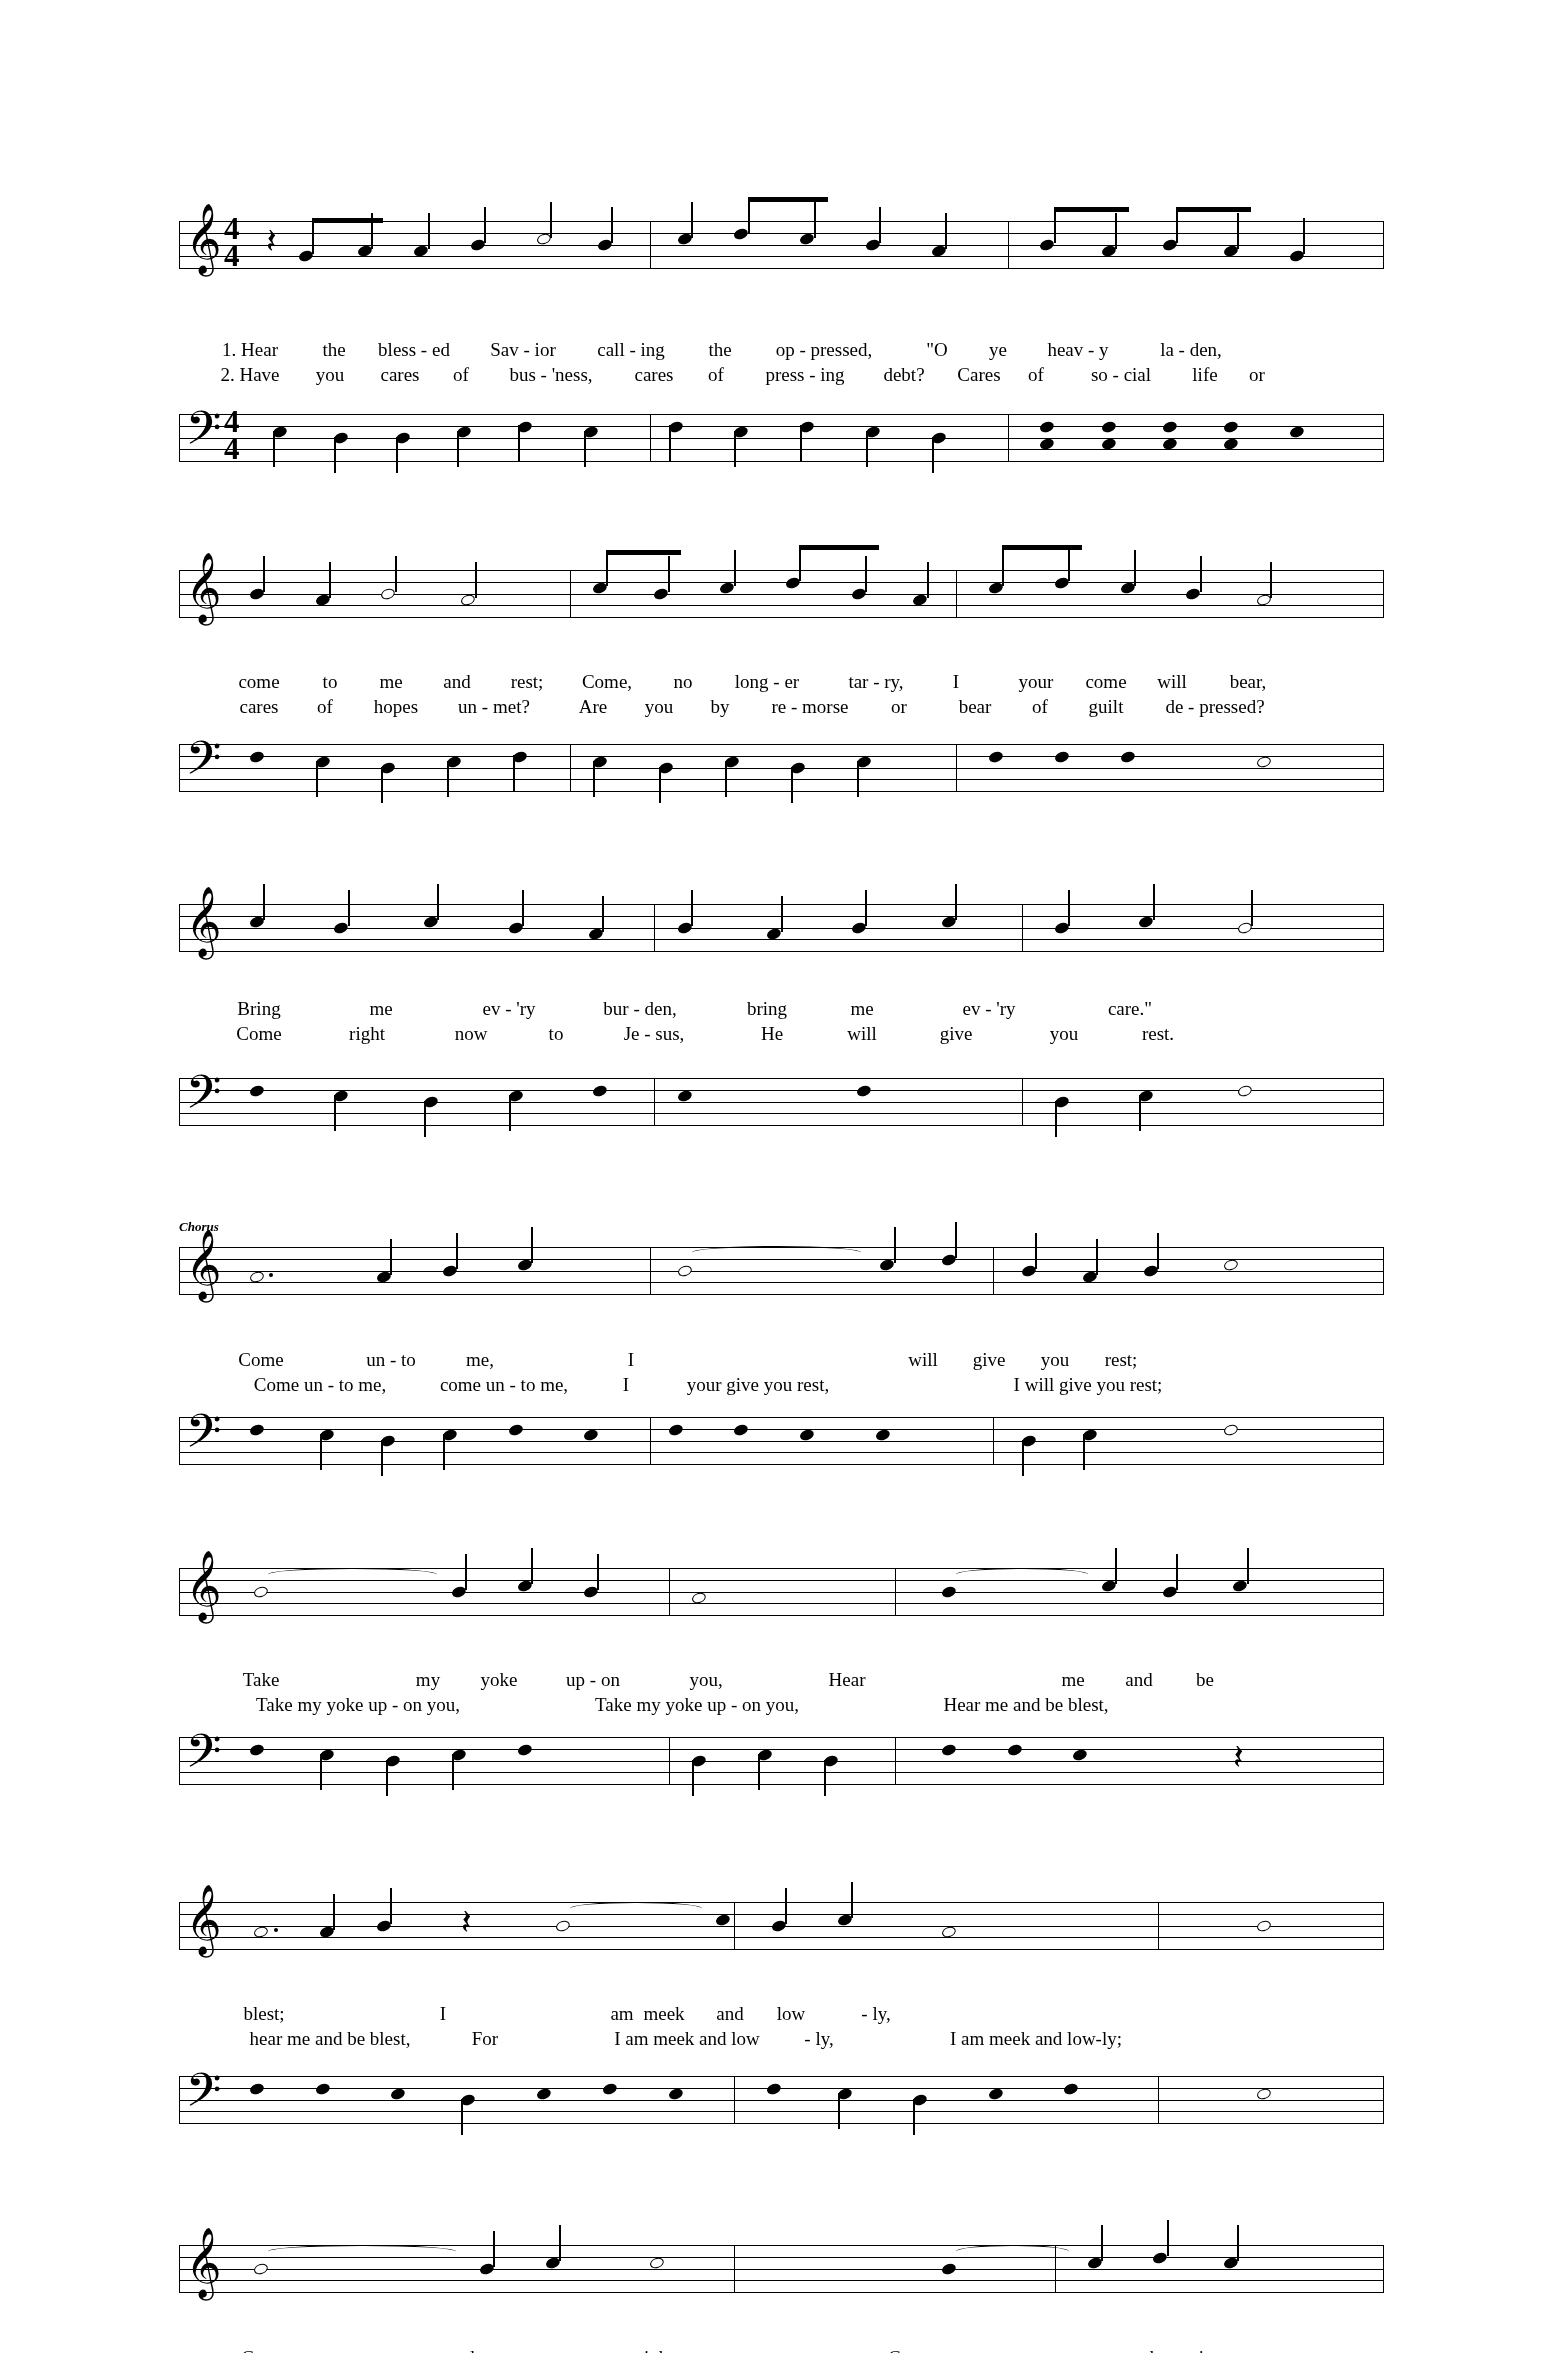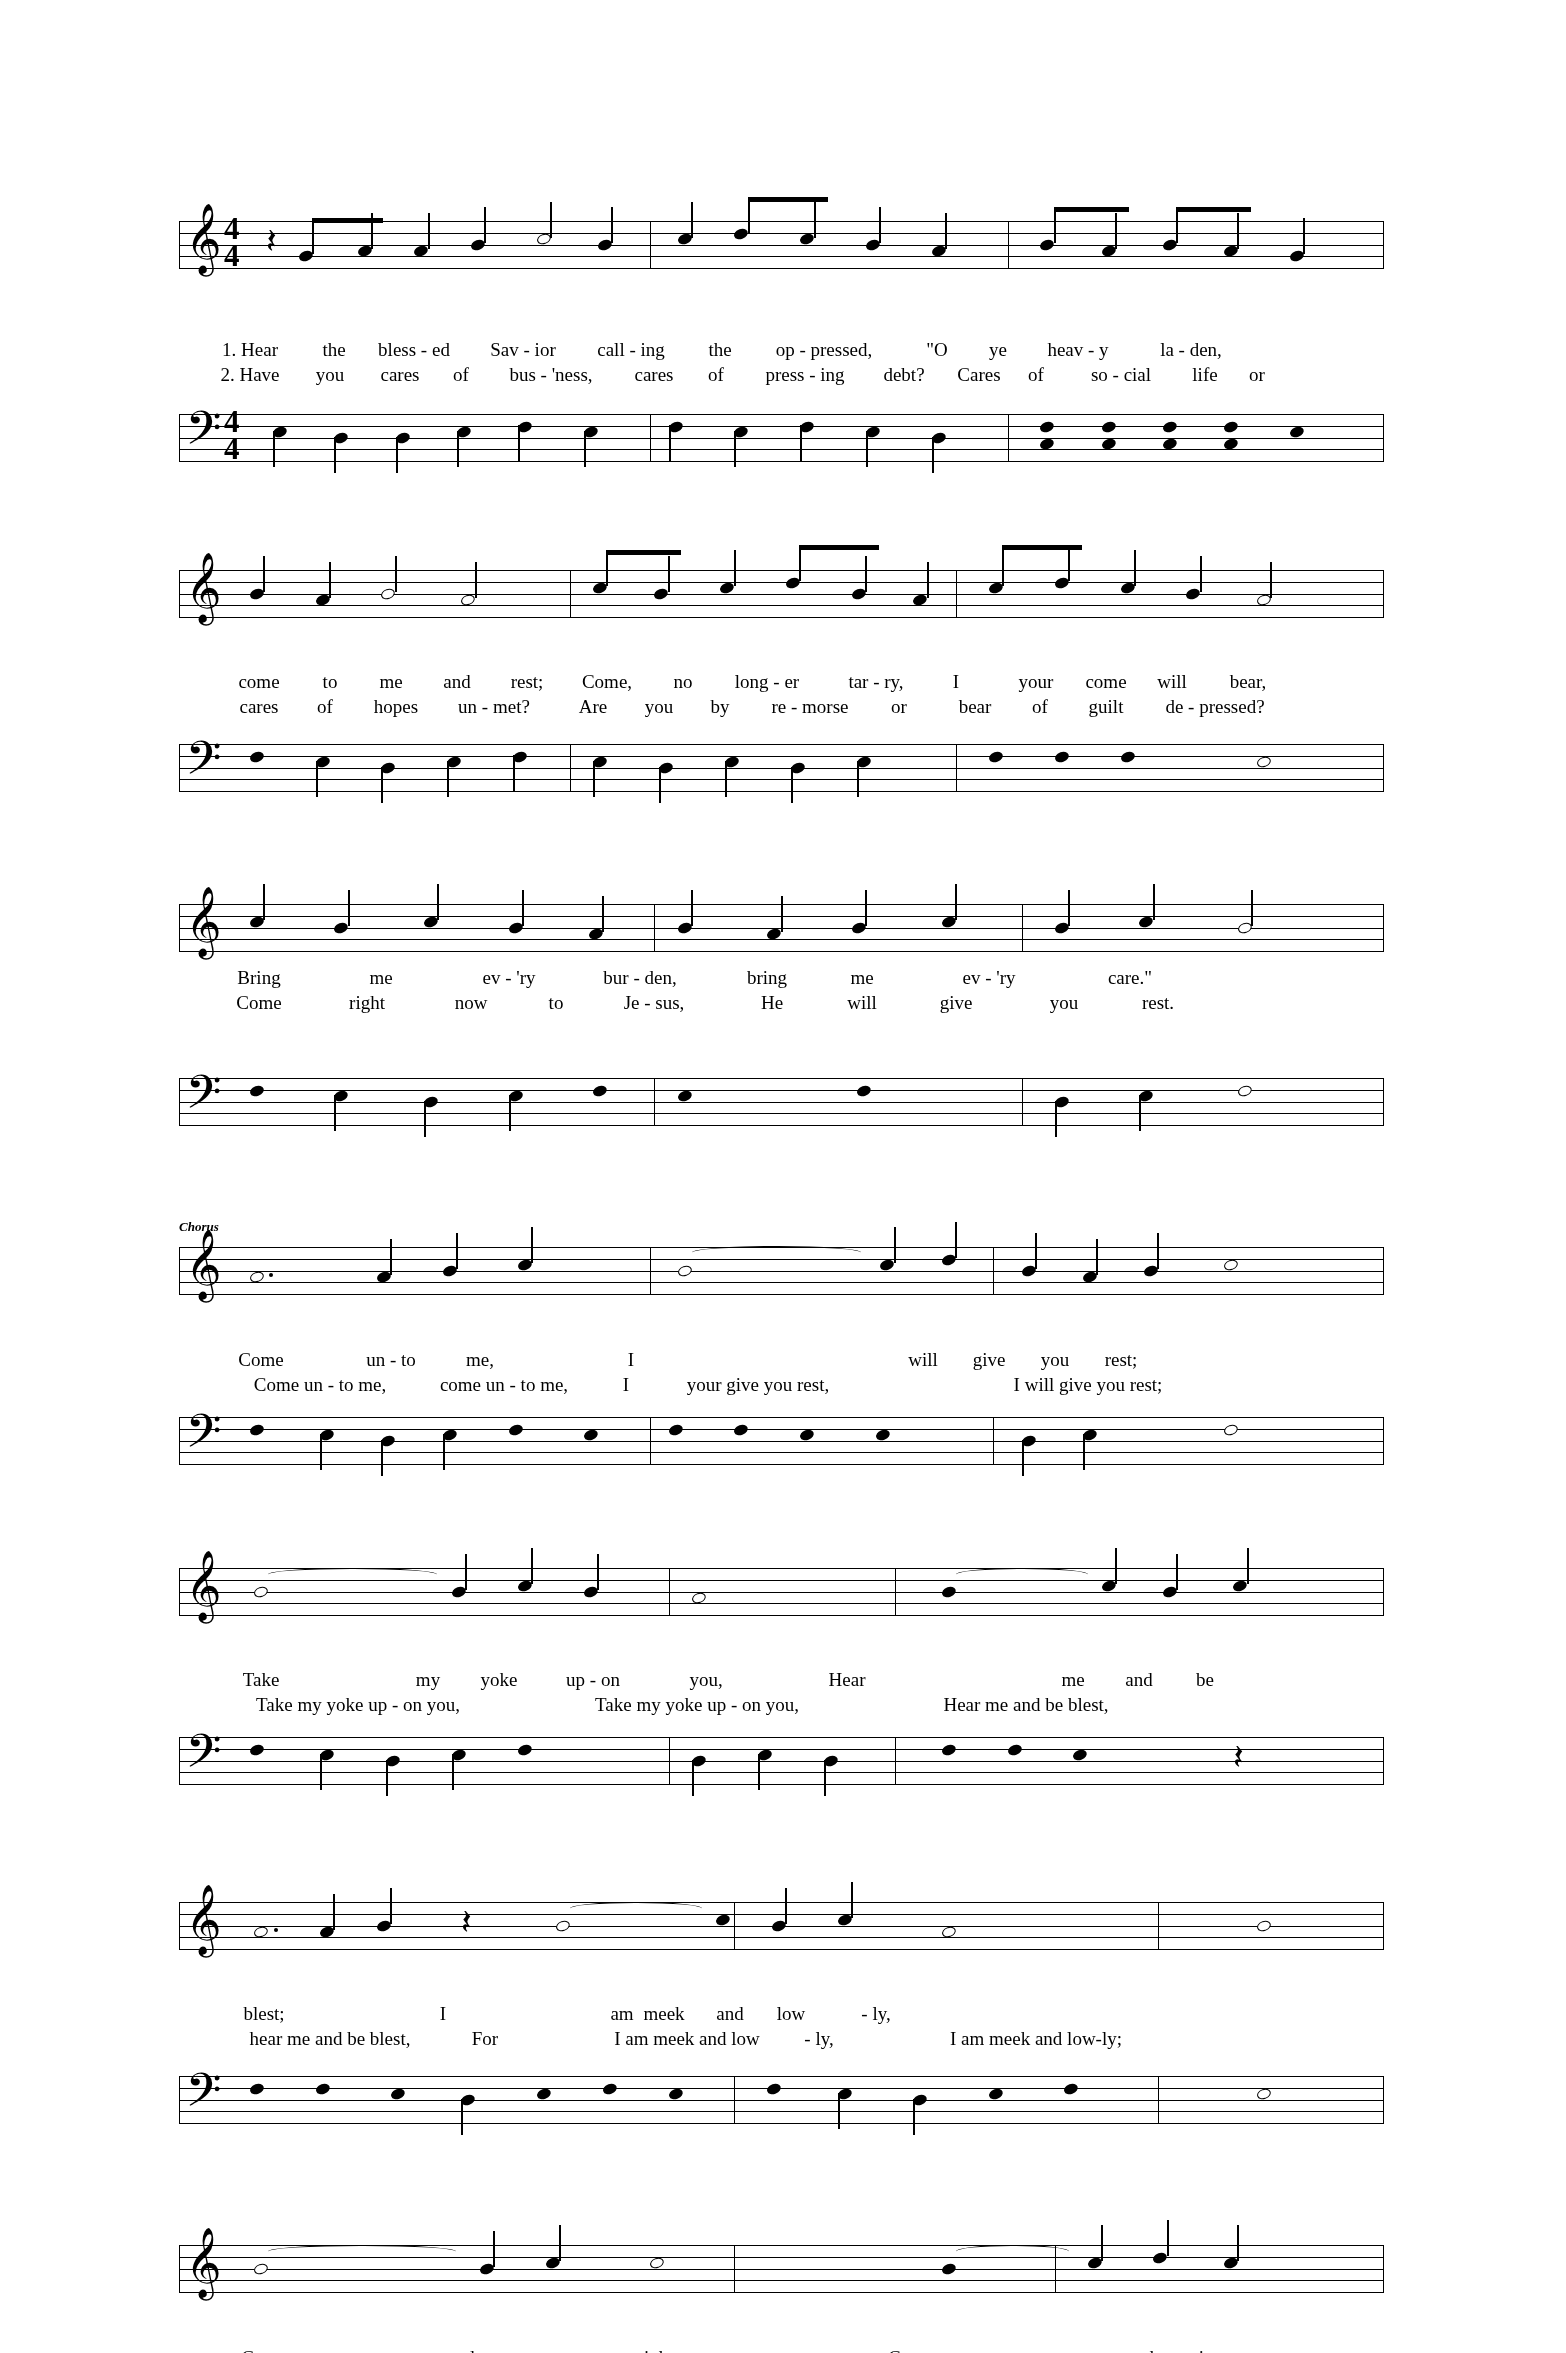--- a/index.html
+++ b/index.html
@@ -464,21 +464,21 @@
             <div class="stem" style="left:889px; top:-14px;"></div>
           <div class="head" style="left:960px; top:13px;"></div>
             <div class="stem" style="left:974px; top:-20px;"></div>
           <div class="head open" style="left:1059px; top:19px;"></div>
             <div class="stem" style="left:1072px; top:-14px;"></div>
         </div>
       </div>
     </div>
   </div>
 
-  <div class="lyrics" style="top:967px;">
+  <div class="lyrics" style="top:998px;">
     <div class="lyric-line">
       <span style="left:80px;">Bring</span>
       <span style="left:202px;">me</span>
       <span style="left:330px;">ev - 'ry</span>
       <span style="left:461px;">bur - den,</span>
       <span style="left:588px;">bring</span>
       <span style="left:683px;">me</span>
       <span style="left:810px;">ev - 'ry</span>
       <span style="left:951px;">care."</span>
     </div>

